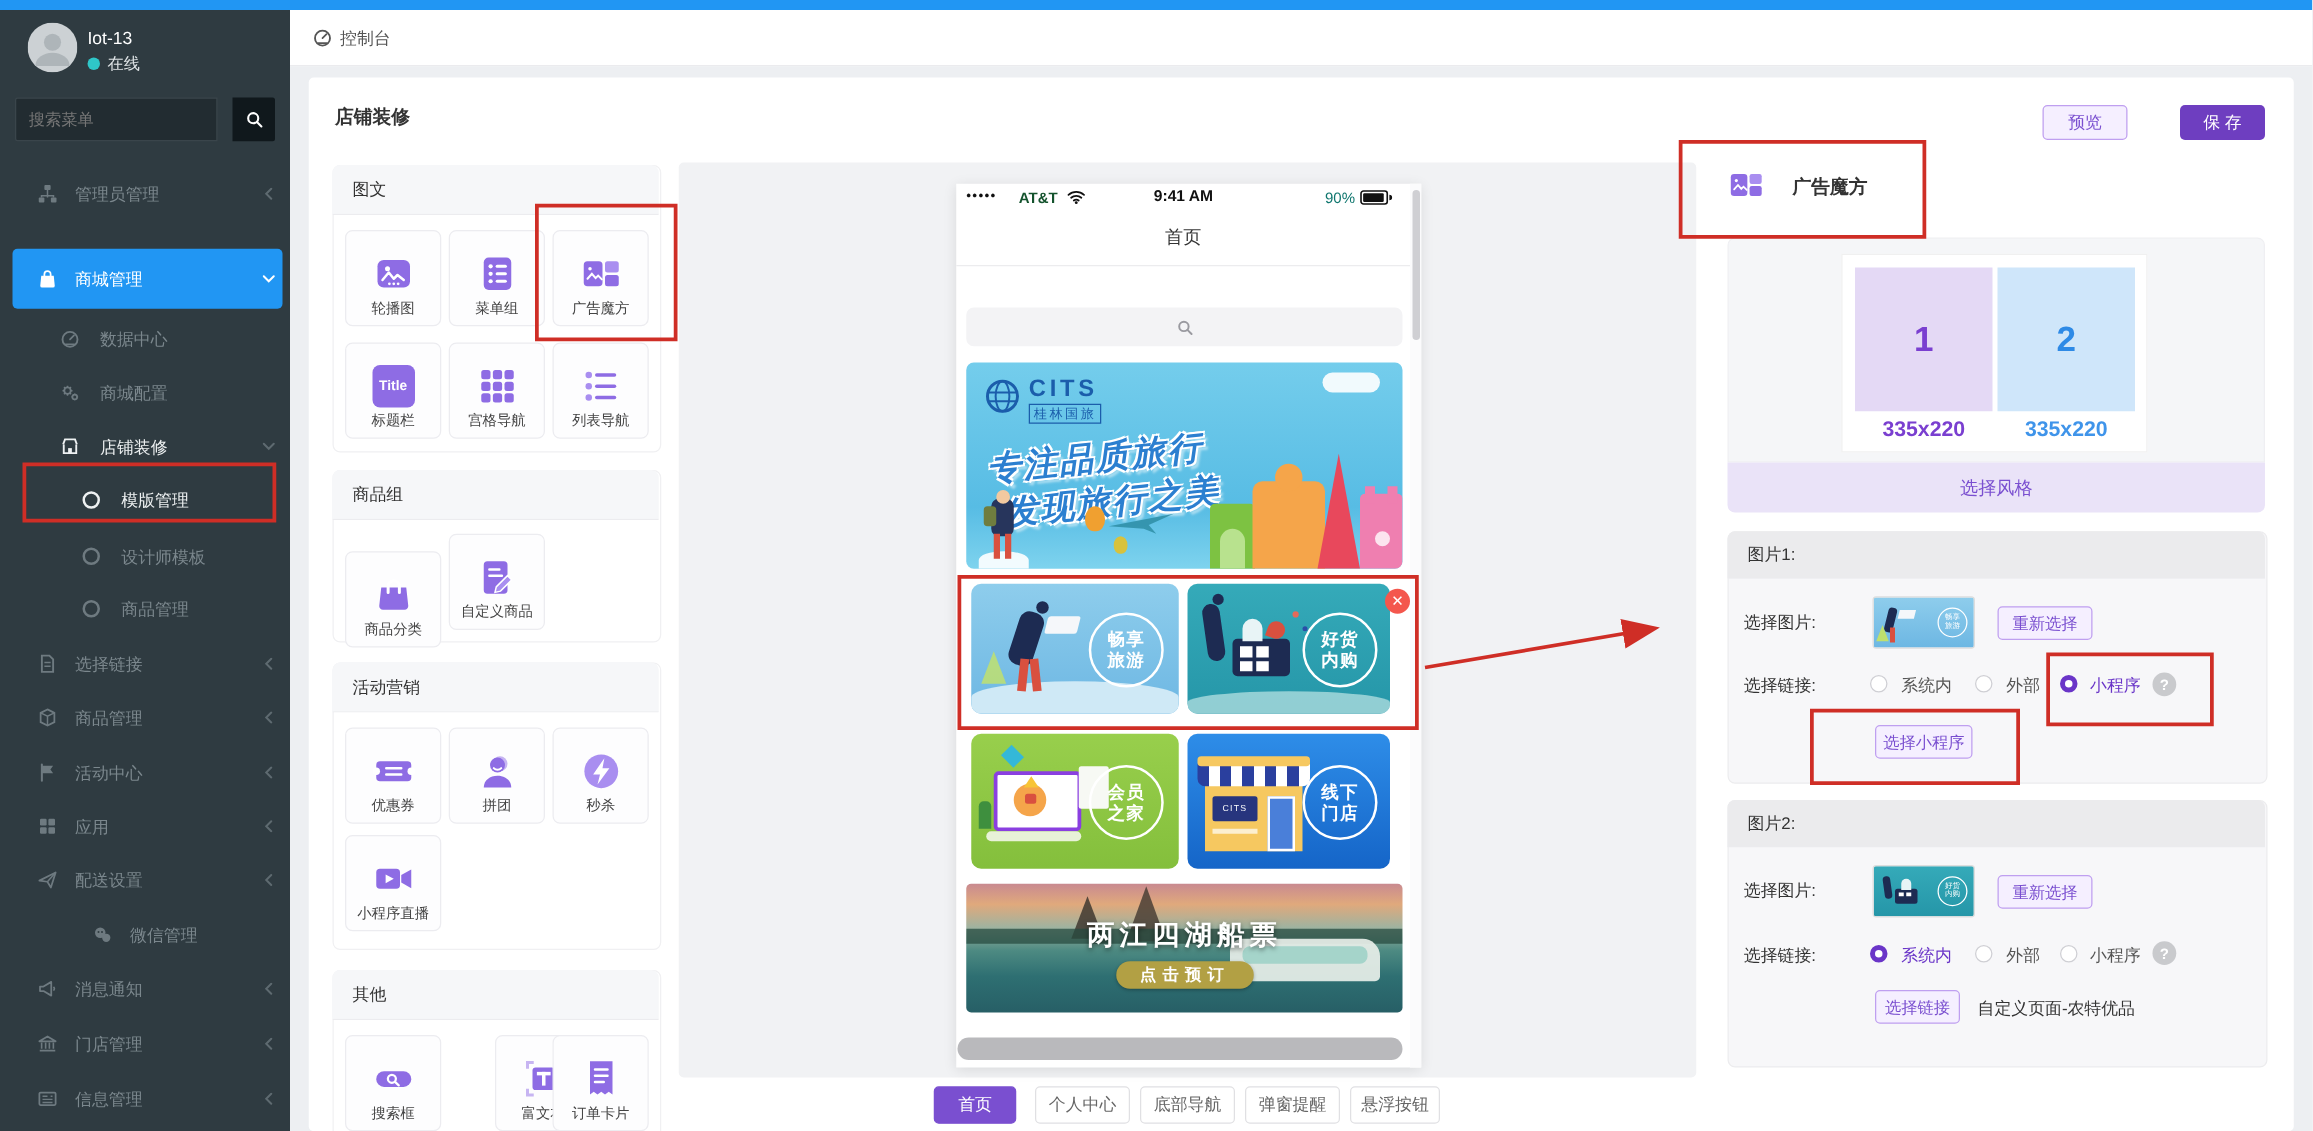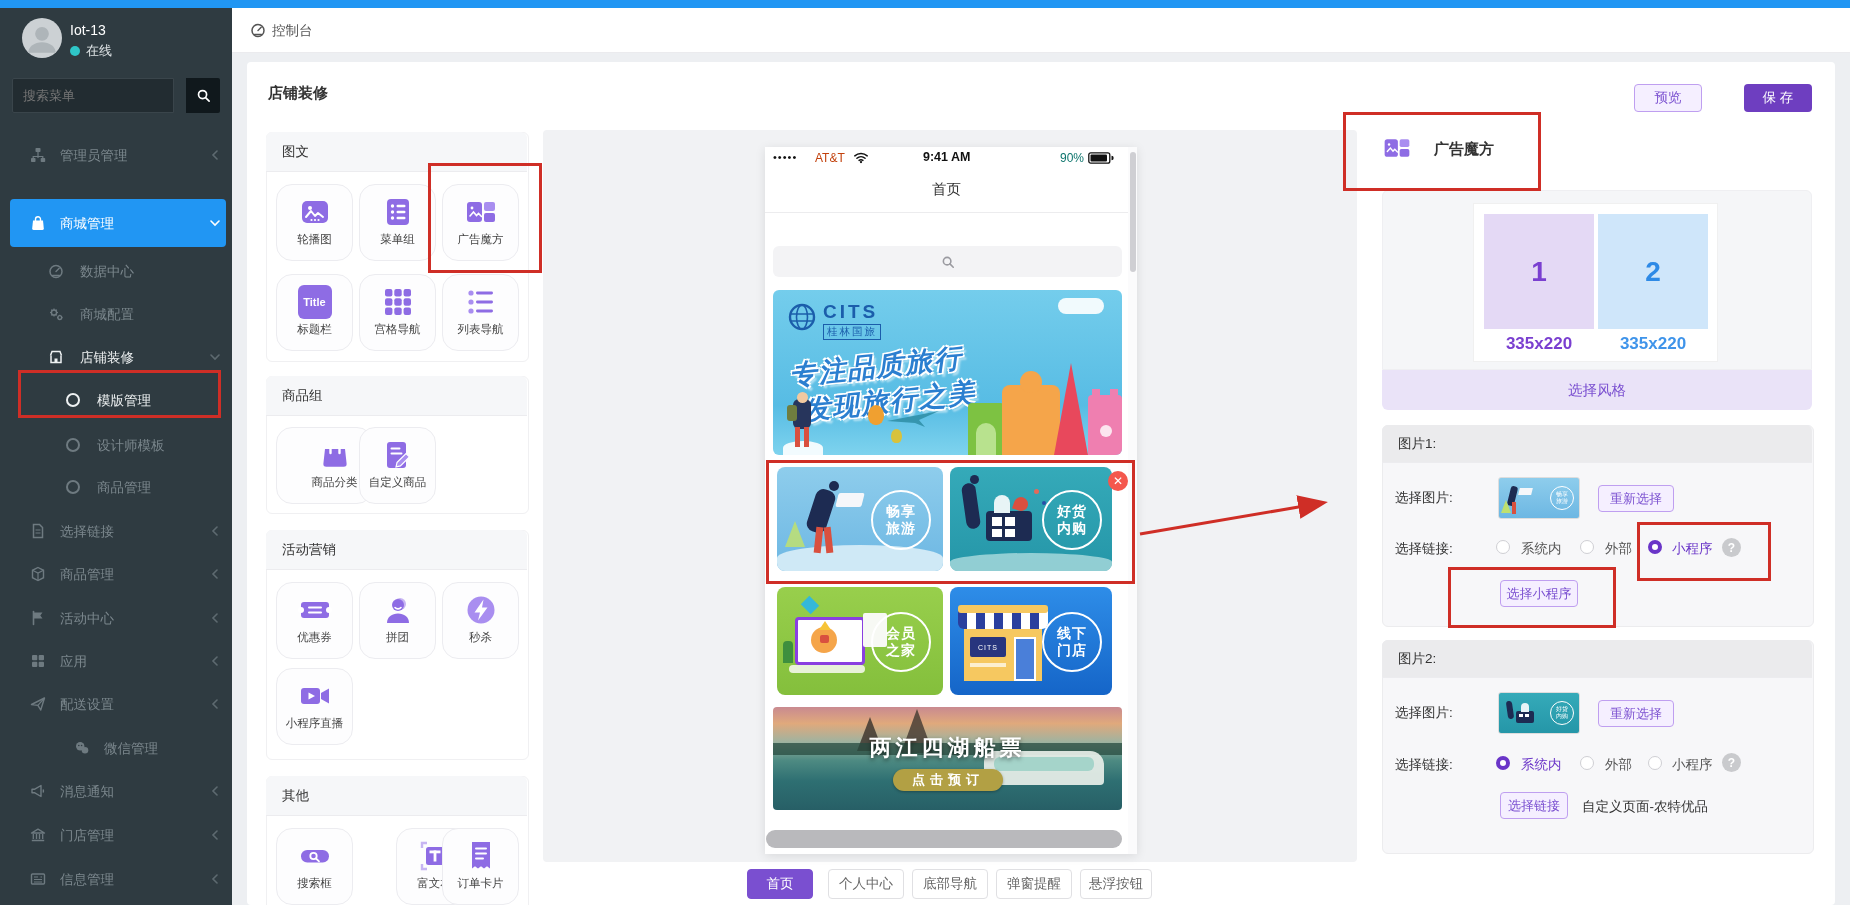--- a/index.html
+++ b/index.html
@@ -15,21 +15,21 @@
   .srow.sub .ic{left:48px;}
   .srow.sub .tx{left:80px;}
   .ring{position:absolute;left:66px;top:11px;width:10px;height:10px;border:2px solid #6e7a80;border-radius:50%;}
   .srow.lit{color:#eef1f2;}
   .srow.lit .ic{color:#eef1f2;}
   .srow.lit .ring{border-color:#eef1f2;}
   .activeblk{position:absolute;left:10px;top:191px;width:216px;height:48px;background:#2196f3;border-radius:4px;}
   
   .card{position:absolute;background:#fff;border:1px solid #f0f0f2;border-radius:6px;}
   .sechead{position:absolute;background:#f6f7f9;border-bottom:1px solid #ececef;border-radius:6px 6px 0 0;font-size:13.5px;color:#333;display:flex;align-items:center;padding-left:16px;box-sizing:border-box;}
-  .tile{position:absolute;width:75px;height:75px;background:#fdfdfe;border:1px solid #ececf0;border-radius:16px;display:flex;flex-direction:column;align-items:center;justify-content:flex-start;}
+  .tile{position:absolute;width:75px;height:75px;background:#fdfdfe;border:1px solid #ececf0;border-radius:6px;display:flex;flex-direction:column;align-items:center;justify-content:center;}
   .tile .tlab{font-size:11.5px;color:#444;margin-top:3px;white-space:nowrap;}
   .tile .tico{margin-top:10px;width:34px;height:34px;position:relative;}
   .redbox{position:absolute;border:3px solid #cf2e26;z-index:60;pointer-events:none;}
   .btn-lav{position:absolute;background:#f5efff;border:1px solid #bf9ff0;color:#7a4fd0;border-radius:4px;font-size:13px;display:flex;align-items:center;justify-content:center;box-sizing:border-box;}
   .rad{position:absolute;width:14px;height:14px;border-radius:50%;border:1px solid #cfcfd4;background:#fff;box-sizing:border-box;}
   .rad.sel{border:4.5px solid #6a35c8;}
   .radlab{position:absolute;font-size:13.5px;color:#555;}
   .radlab.sel{color:#6a35c8;}
   .help{position:absolute;width:19px;height:19px;border-radius:50%;background:#c9cacd;color:#fff;font-weight:bold;font-size:12px;display:flex;align-items:center;justify-content:center;}
   .formlab{position:absolute;font-size:13.5px;color:#333;}
@@ -450,21 +450,21 @@
           <use href="#i-p-listnav"></use>
         </svg>
       </span>
     <span class="tlab">列表导航</span>
   </div>
 
   <div class="card" style="left:266px;top:376px;width:261px;height:136px;"></div>
   <div class="sechead" style="left:266px;top:376px;width:261px;height:40px;">
       <span>商品组</span>
     </div>
-  <div class="tile" style="left:276px;top:427px;padding-left:20px;">
+  <div class="tile" style="left:276px;top:441px;">
     <span class="tico">
         <svg width="34" height="34">
           <use href="#i-p-bagfill"></use>
         </svg>
       </span>
     <span class="tlab">商品分类</span>
   </div>
   <div class="tile" style="left:359px;top:427px;">
     <span class="tico">
         <svg width="34" height="34">
@@ -539,21 +539,21 @@
       </span>
     <span class="tlab">订单卡片</span>
   </div>
 
   <div class="abs" style="left:543px;top:130px;width:814px;height:732px;background:#f1f2f4;border-radius:4px;"></div>
 
   <div class="abs" style="left:765px;top:147px;width:372px;height:707px;background:#fff;box-shadow:0 2px 10px rgba(0,0,0,.10);"></div>
 
   <div class="abs" style="left:765px;top:147px;width:363px;height:22px;">
     <span class="abs" style="left:8px;top:4px;font-size:11px;letter-spacing:1px;color:#111;">•••••</span>
-    <span class="abs" style="left:50px;top:4px;font-size:12px;color:#c2410c;">AT&amp;T</span>
+    <span class="abs" style="left:50px;top:4px;font-size:12px;color:#14532d;font-weight:bold;">AT&amp;T</span>
     <svg class="abs" style="left:88px;top:4px;color:#111" width="16" height="13">
         <use href="#i-wifi"></use>
       </svg>
     <span class="abs" style="left:158px;top:3px;font-size:12.5px;font-weight:bold;color:#111;">9:41 AM</span>
     <span class="abs" style="right:44px;top:4px;font-size:12px;color:#0f766e;">90%</span>
     <svg class="abs" style="right:14px;top:5px;color:#111" width="26" height="12">
         <use href="#i-battery"></use>
       </svg>
   </div>
 

